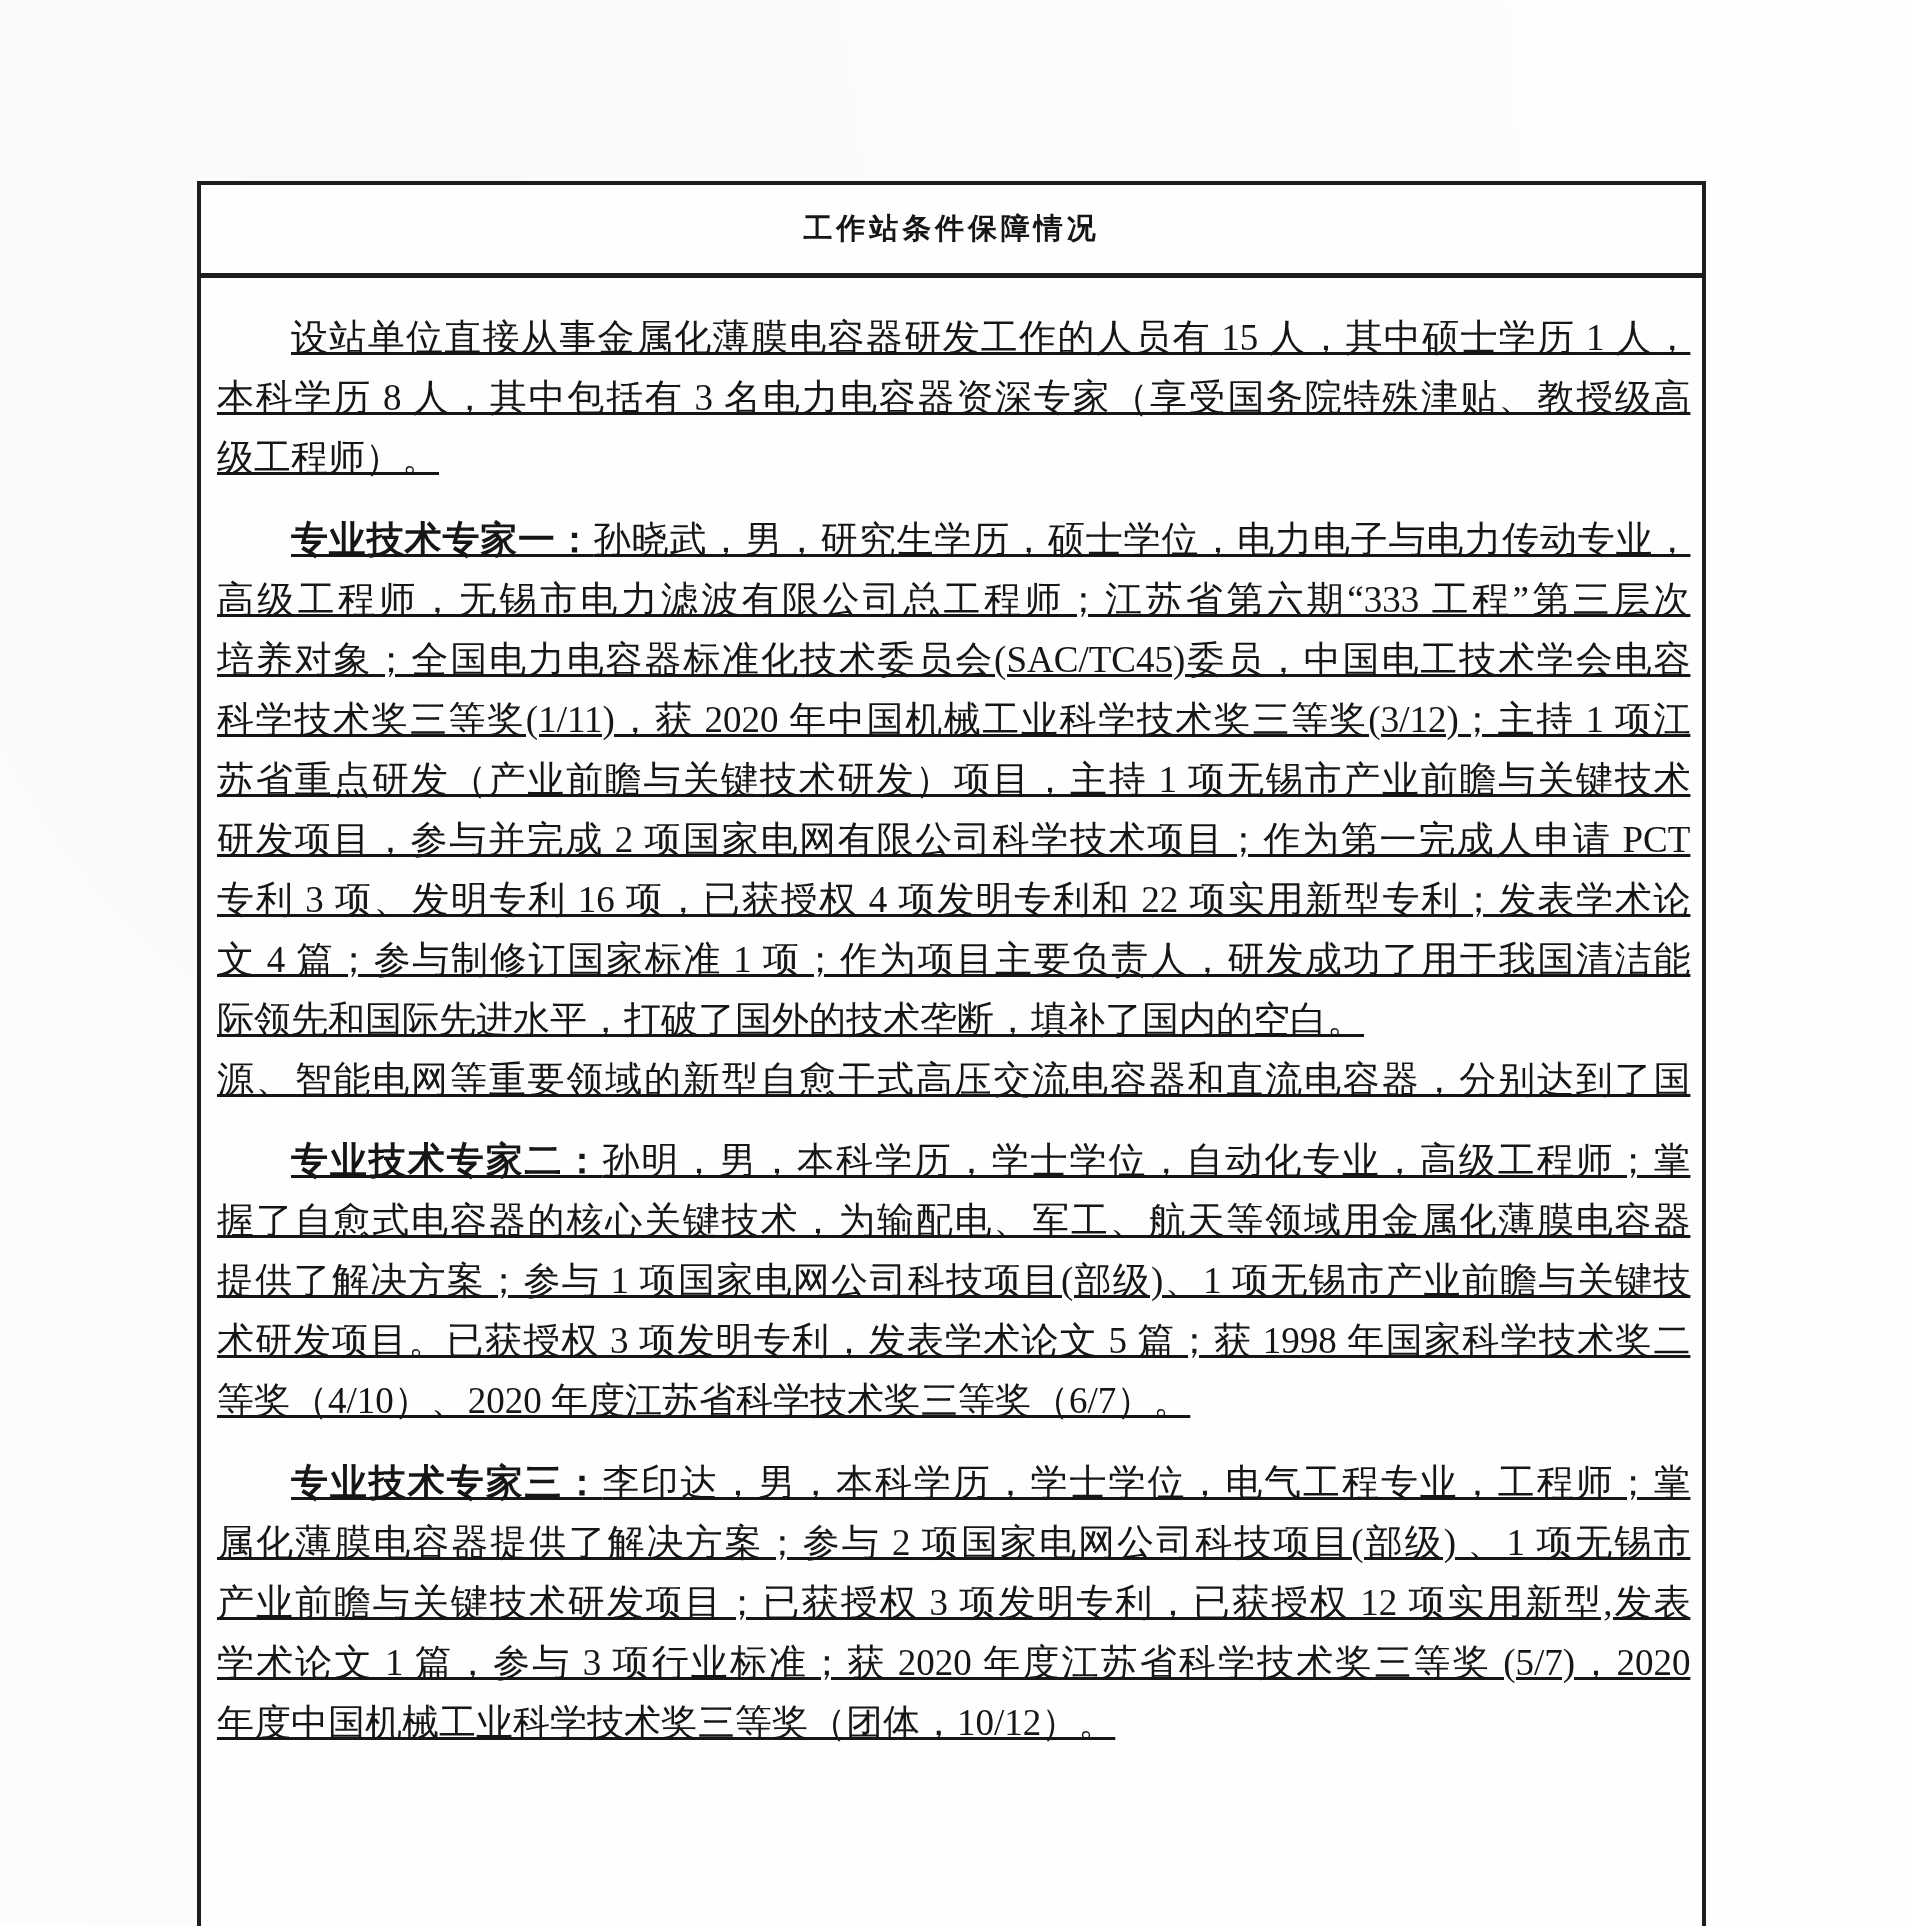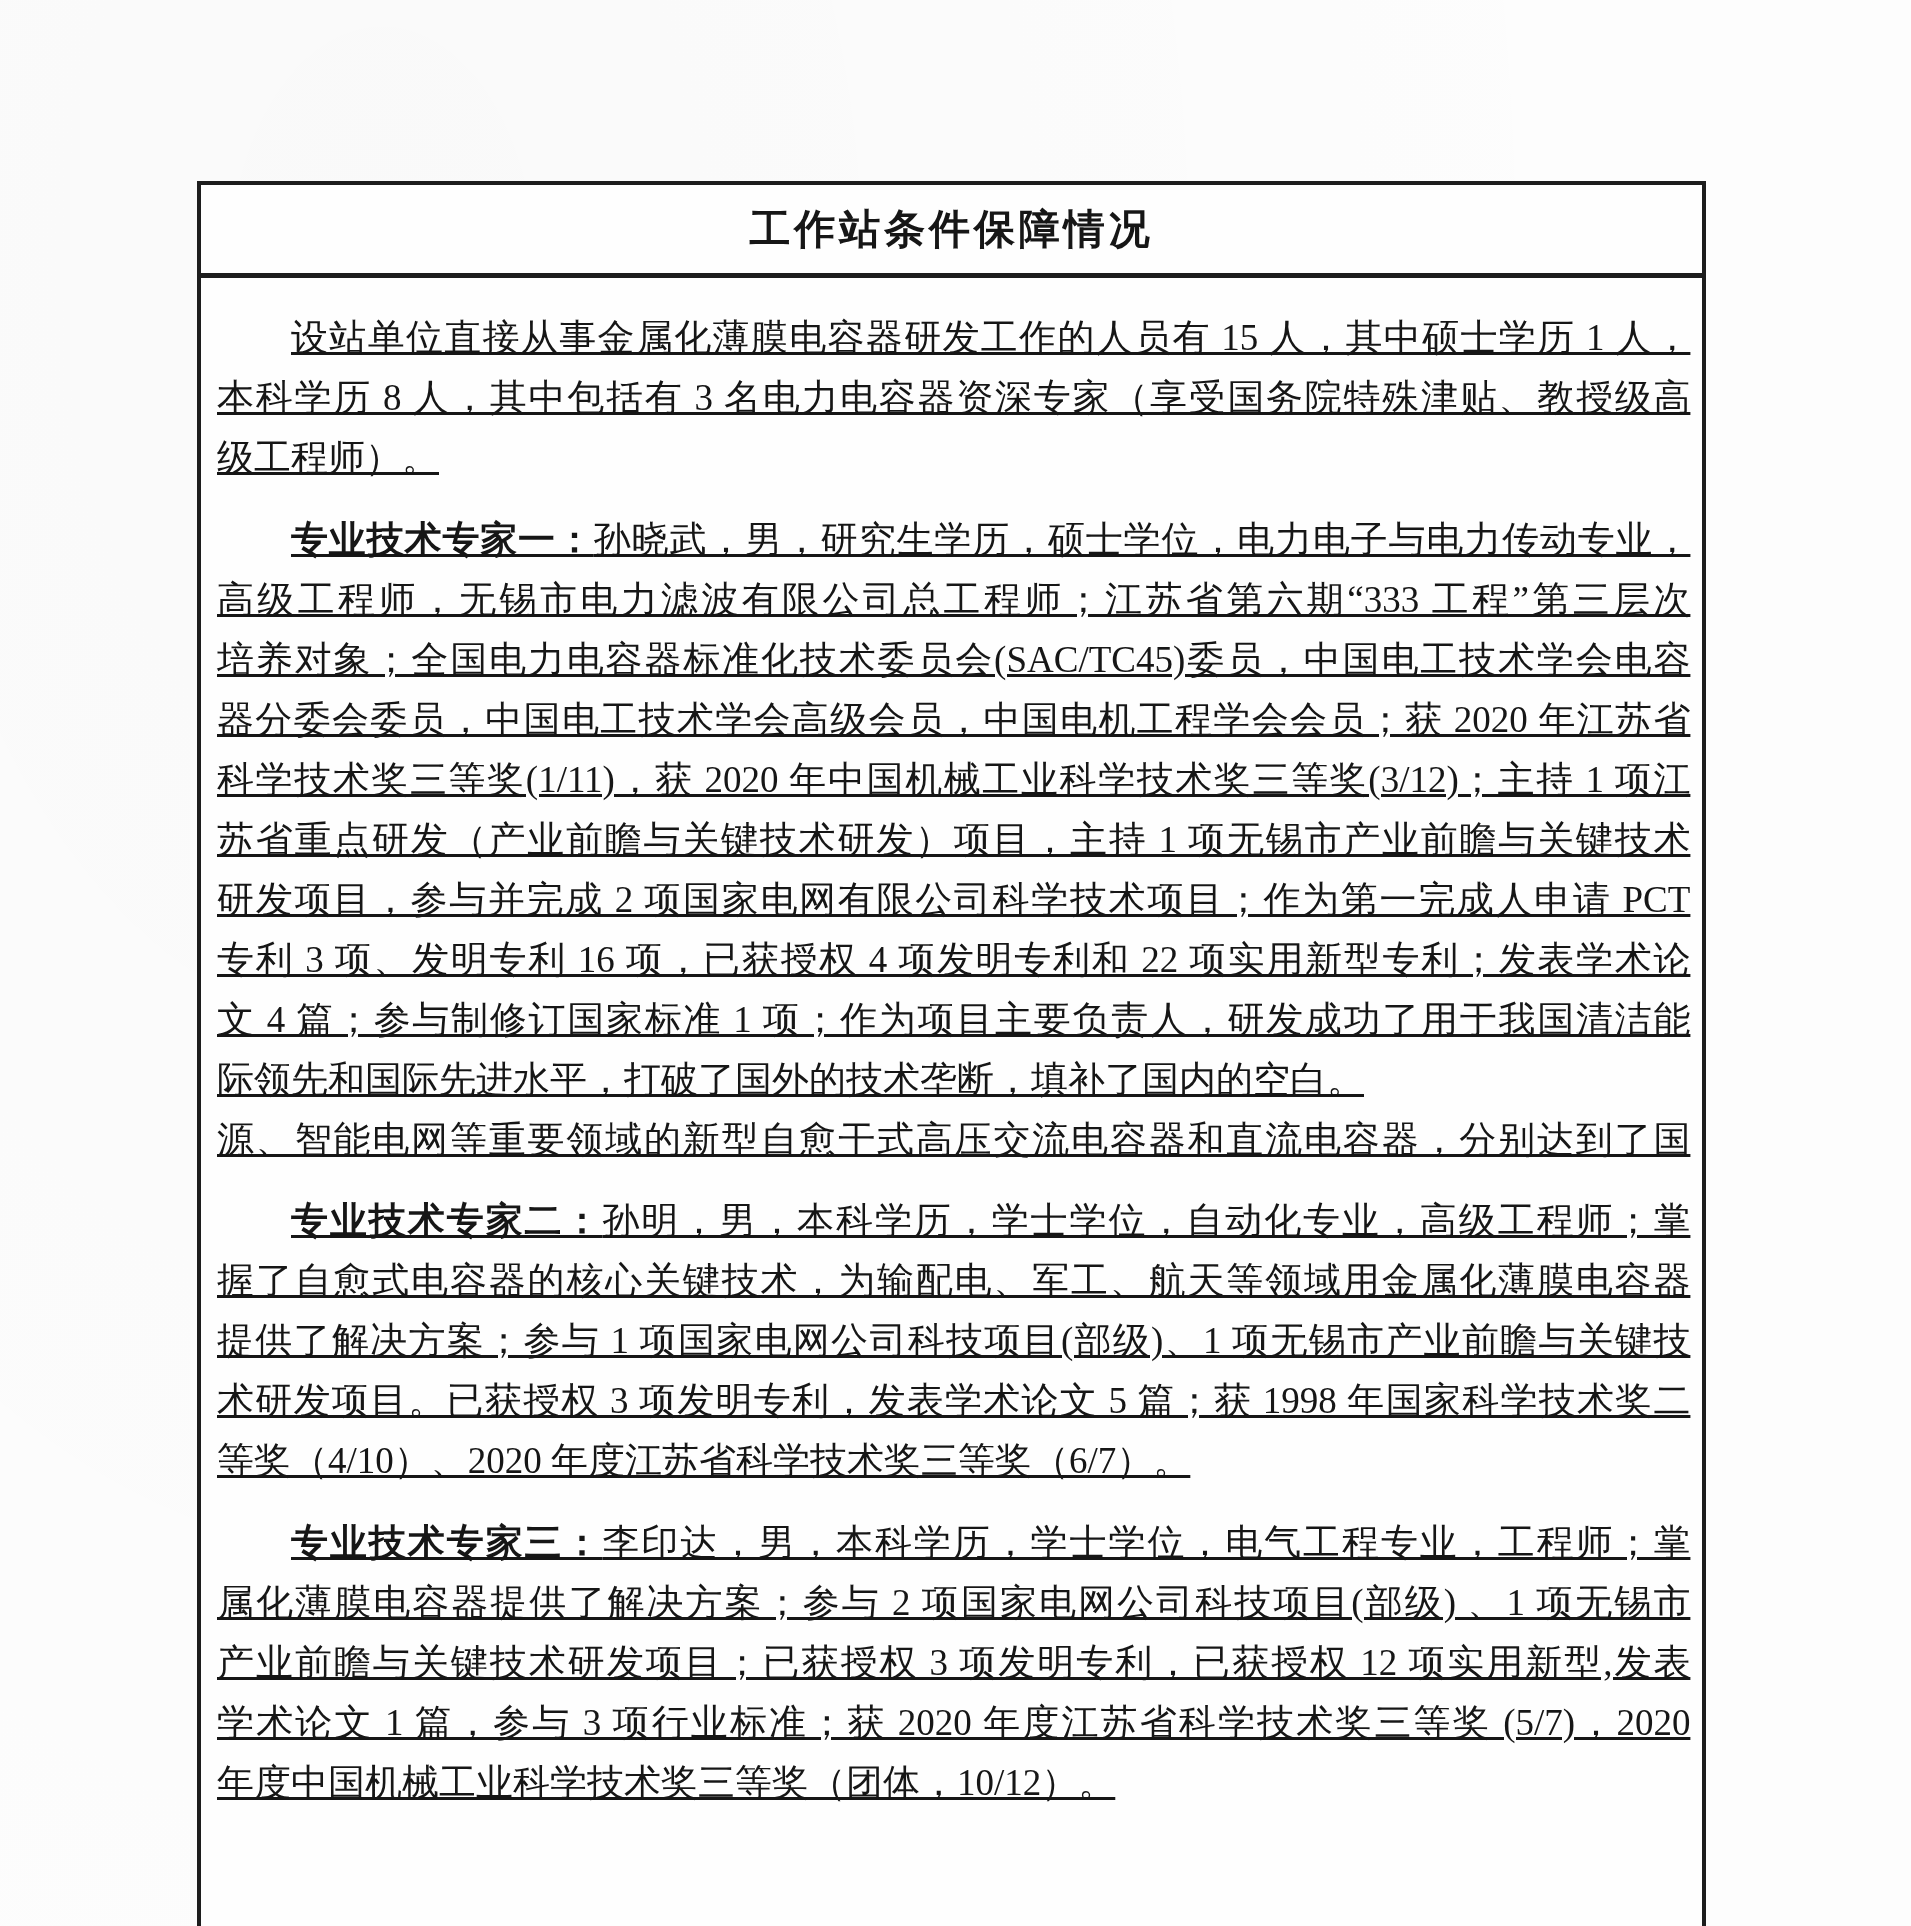--- a/index.html
+++ b/index.html
@@ -32,21 +32,21 @@
   }
   .title-row {
     box-sizing: border-box;
     height: 93px;
     border-bottom: 5px solid #1d1d1d;
     display: flex;
     align-items: center;
     justify-content: center;
   }
   .form-title {
-    font-size: 41px;
+    font-size: 29px;
     font-weight: 700;
     letter-spacing: 3.9px;
   }
   .content {
     box-sizing: border-box;
     padding: 8.5px 11.6px 0 16px;
   }
   .section-heading {
     font-size: 37px;
     line-height: 62px;
@@ -92,21 +92,20 @@
       <div>
           <div class="para">
             <div class="line first just">设站单位直接从事金属化薄膜电容器研发工作的人员有 15 人，其中硕士学历 1 人，</div>
             <div class="line just">本科学历 8 人，其中包括有 3 名电力电容器资深专家（享受国务院特殊津贴、教授级高</div>
             <div class="line">级工程师）。</div>
           </div>
           <div class="para">
             <div class="line first just"><b class="lead">专业技术专家一：</b>孙晓武，男，研究生学历，硕士学位，电力电子与电力传动专业，</div>
             <div class="line just">高级工程师，无锡市电力滤波有限公司总工程师；江苏省第六期“333 工程”第三层次</div>
             <div class="line just">培养对象；全国电力电容器标准化技术委员会(SAC/TC45)委员，中国电工技术学会电容</div>
-            <div class="line just">器分委会委员，中国电工技术学会高级会员，中国电机工程学会会员；获 2020 年江苏省</div>
             <div class="line just">科学技术奖三等奖(1/11)，获 2020 年中国机械工业科学技术奖三等奖(3/12)；主持 1 项江</div>
             <div class="line just">苏省重点研发（产业前瞻与关键技术研发）项目，主持 1 项无锡市产业前瞻与关键技术</div>
             <div class="line just">研发项目，参与并完成 2 项国家电网有限公司科学技术项目；作为第一完成人申请 PCT</div>
             <div class="line just">专利 3 项、发明专利 16 项，已获授权 4 项发明专利和 22 项实用新型专利；发表学术论</div>
             <div class="line just">文 4 篇；参与制修订国家标准 1 项；作为项目主要负责人，研发成功了用于我国清洁能</div>
             <div class="line">际领先和国际先进水平，打破了国外的技术垄断，填补了国内的空白。</div>
             <div class="line just">源、智能电网等重要领域的新型自愈干式高压交流电容器和直流电容器，分别达到了国</div>
           </div>
           <div class="para">
             <div class="line first just"><b class="lead">专业技术专家二：</b>孙明，男，本科学历，学士学位，自动化专业，高级工程师；掌</div>

